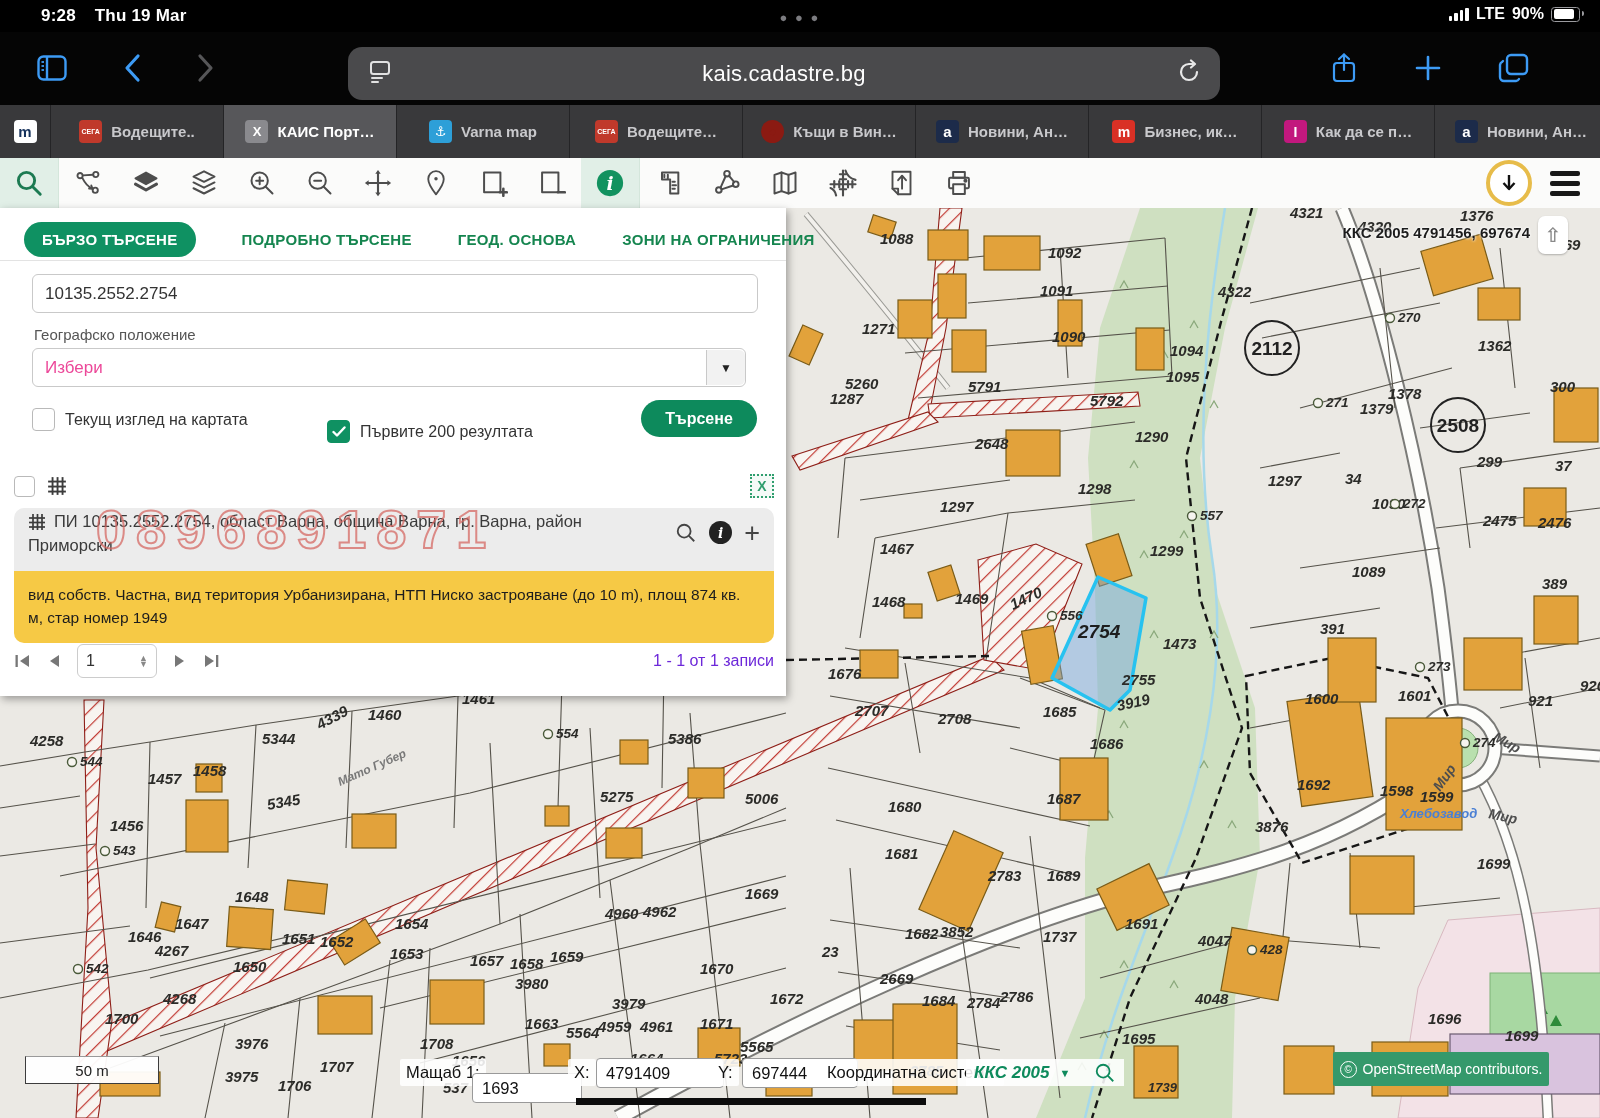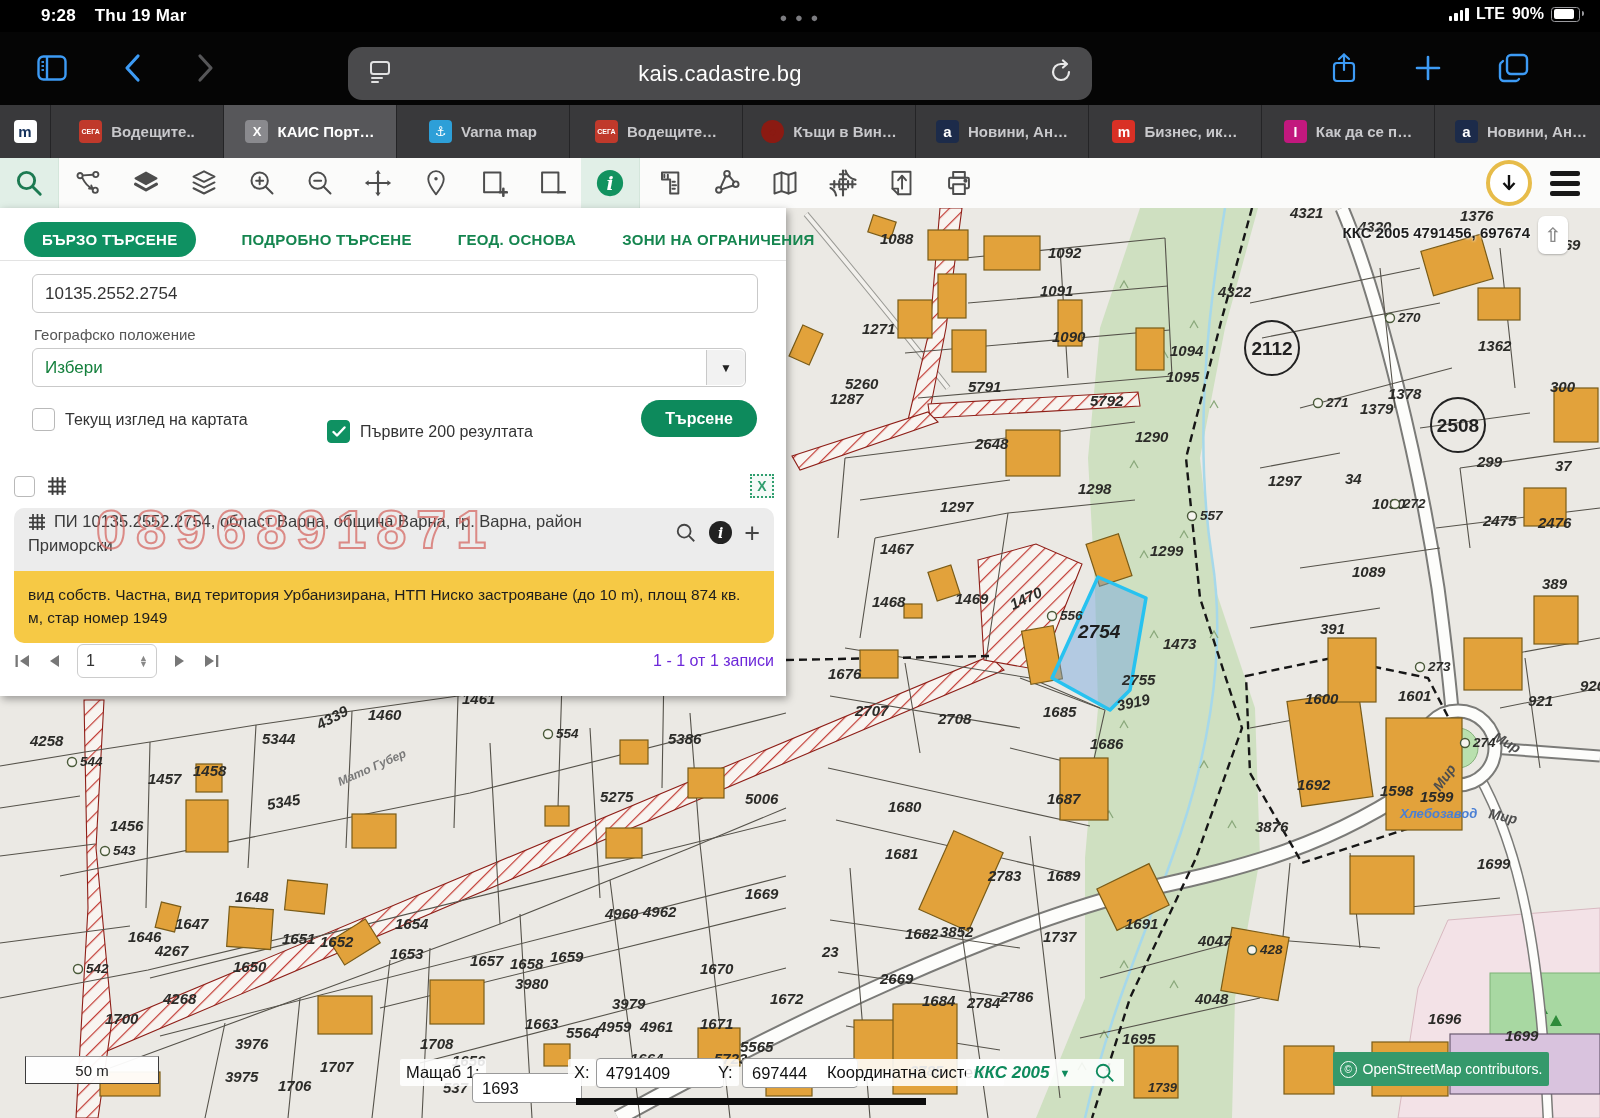--- a/index.html
+++ b/index.html
@@ -11,21 +11,21 @@
   #handle{position:absolute;left:0;right:0;top:10px;text-align:center;color:#7c7c80;font-size:13px;letter-spacing:2px;}
   #statusbar .right{position:absolute;right:20px;top:5px;display:flex;align-items:center;gap:7px;color:#fff;font-size:16px;font-weight:600;}
   .sigbars{display:flex;align-items:flex-end;gap:2px;height:13px;}
   .sigbars i{display:block;width:3.5px;background:#fff;border-radius:1px;}
   .batt{position:relative;width:27px;height:13px;border:1.5px solid #9a9a9e;border-radius:3.5px;}
   .batt i{position:absolute;left:1.5px;top:1.5px;bottom:1.5px;width:20px;background:#fff;border-radius:2px;}
   .batt:after{content:"";position:absolute;right:-5px;top:3.5px;width:2.5px;height:5px;background:#9a9a9e;border-radius:0 2px 2px 0;}
   
   #navbar{position:absolute;left:0;top:32px;width:1600px;height:73px;background:#050505;}
   .navicon{position:absolute;top:14px;width:44px;height:44px;display:flex;align-items:center;justify-content:center;}
-  #urlbar{position:absolute;left:348px;top:42px;transform:translateY(-50%);width:744px;height:53px;background:#4a4a4c;border-radius:14px;display:flex;align-items:center;top:15px;transform:none;}
+  #urlbar{position:absolute;left:348px;top:42px;transform:translateY(-50%);width:872px;height:53px;background:#4a4a4c;border-radius:14px;display:flex;align-items:center;top:15px;transform:none;}
   #urlbar .url{flex:1;text-align:center;color:#fdfdfd;font-size:22px;letter-spacing:.2px;}
   
   #tabbar{position:absolute;left:0;top:105px;width:1600px;height:53px;background:#2e2e30;display:flex;}
   .tab{position:relative;flex:0 0 172px;display:flex;align-items:center;justify-content:center;gap:9px;background:#39393b;border-right:1px solid #242426;color:#c9c9cc;font-size:15px;font-weight:700;overflow:hidden;white-space:nowrap;}
   .tab.first{flex:0 0 50px;}
   .tab.active{background:#57575a;color:#fff;}
   .fav{width:23px;height:23px;border-radius:4px;display:flex;align-items:center;justify-content:center;font-weight:700;flex:0 0 23px;}
   
   #webtoolbar{position:absolute;left:0;top:158px;width:1600px;height:50px;background:#fbfbfa;border-bottom:1px solid #d9d9d6;display:flex;align-items:center;}
   .tool{width:58px;height:50px;display:flex;align-items:center;justify-content:center;}
@@ -44,21 +44,21 @@
   #north-box{position:absolute;right:32px;top:8px;width:30px;height:38px;background:#fff;border-radius:7px;box-shadow:0 1px 2px rgba(0,0,0,.25);display:flex;align-items:center;justify-content:center;color:#8a8a8a;font-size:20px;font-weight:700;}
   
   #panel{position:absolute;left:0;top:208px;width:786px;height:488px;background:#fff;box-shadow:2px 3px 8px rgba(0,0,0,.35);}
   #panel-tabs{position:absolute;left:24px;top:14px;display:flex;align-items:center;gap:46px;}
   .ptab{font-size:15px;font-weight:700;color:#15854f;letter-spacing:.3px;white-space:nowrap;}
   .ptab.active{background:#0f9162;color:#fff;padding:9px 18px;border-radius:19px;}
   #ptab-divider{position:absolute;left:0;right:0;top:52px;height:1px;background:#e3e3e3;}
   .input{position:absolute;background:#fff;border:1px solid #c9c9c9;border-radius:6px;font-size:17px;color:#333;display:flex;align-items:center;padding:0 12px;}
   #geo-label{position:absolute;left:34px;top:118px;font-size:15px;color:#555;}
   #geo-select{left:32px;top:140px;width:712px;height:37px;padding:0;}
-  #geo-select .val{flex:1;padding:0 12px;font-size:17px;color:#15803d;}
+  #geo-select .val{flex:1;padding:0 12px;font-size:17px;color:#ec4899;}
   #geo-select .dd{width:38px;height:35px;border-left:1px solid #c9c9c9;background:#f2f2f2;border-radius:0 6px 6px 0;display:flex;align-items:center;justify-content:center;color:#222;font-size:12px;}
   .cbrow{position:absolute;display:flex;align-items:center;gap:10px;font-size:16px;color:#333;}
   .cb{width:21px;height:21px;border:1.5px solid #b9b9b9;border-radius:4px;background:#fff;display:flex;align-items:center;justify-content:center;}
   .cb.checked{background:#0f9162;border-color:#0f9162;}
   #search-btn{position:absolute;left:641px;top:192px;width:116px;height:37px;background:#0d8a5c;color:#fff;font-weight:700;font-size:16px;border:none;border-radius:19px;}
   #result-card{position:absolute;left:14px;top:300px;width:760px;}
   #result-row{position:relative;background:#ececec;border-radius:10px 10px 0 0;padding:2px 110px 13px 14px;min-height:44px;}
   #result-row .txt{font-size:16.5px;color:#3a3a3a;line-height:1.45;}
   #result-icons{position:absolute;right:14px;top:13px;display:flex;align-items:center;gap:12px;}
   #info-badge{width:23px;height:23px;border-radius:50%;background:#222;color:#fff;display:flex;align-items:center;justify-content:center;font-size:14px;font-weight:700;font-family:"DejaVu Serif",serif;font-style:italic;}

